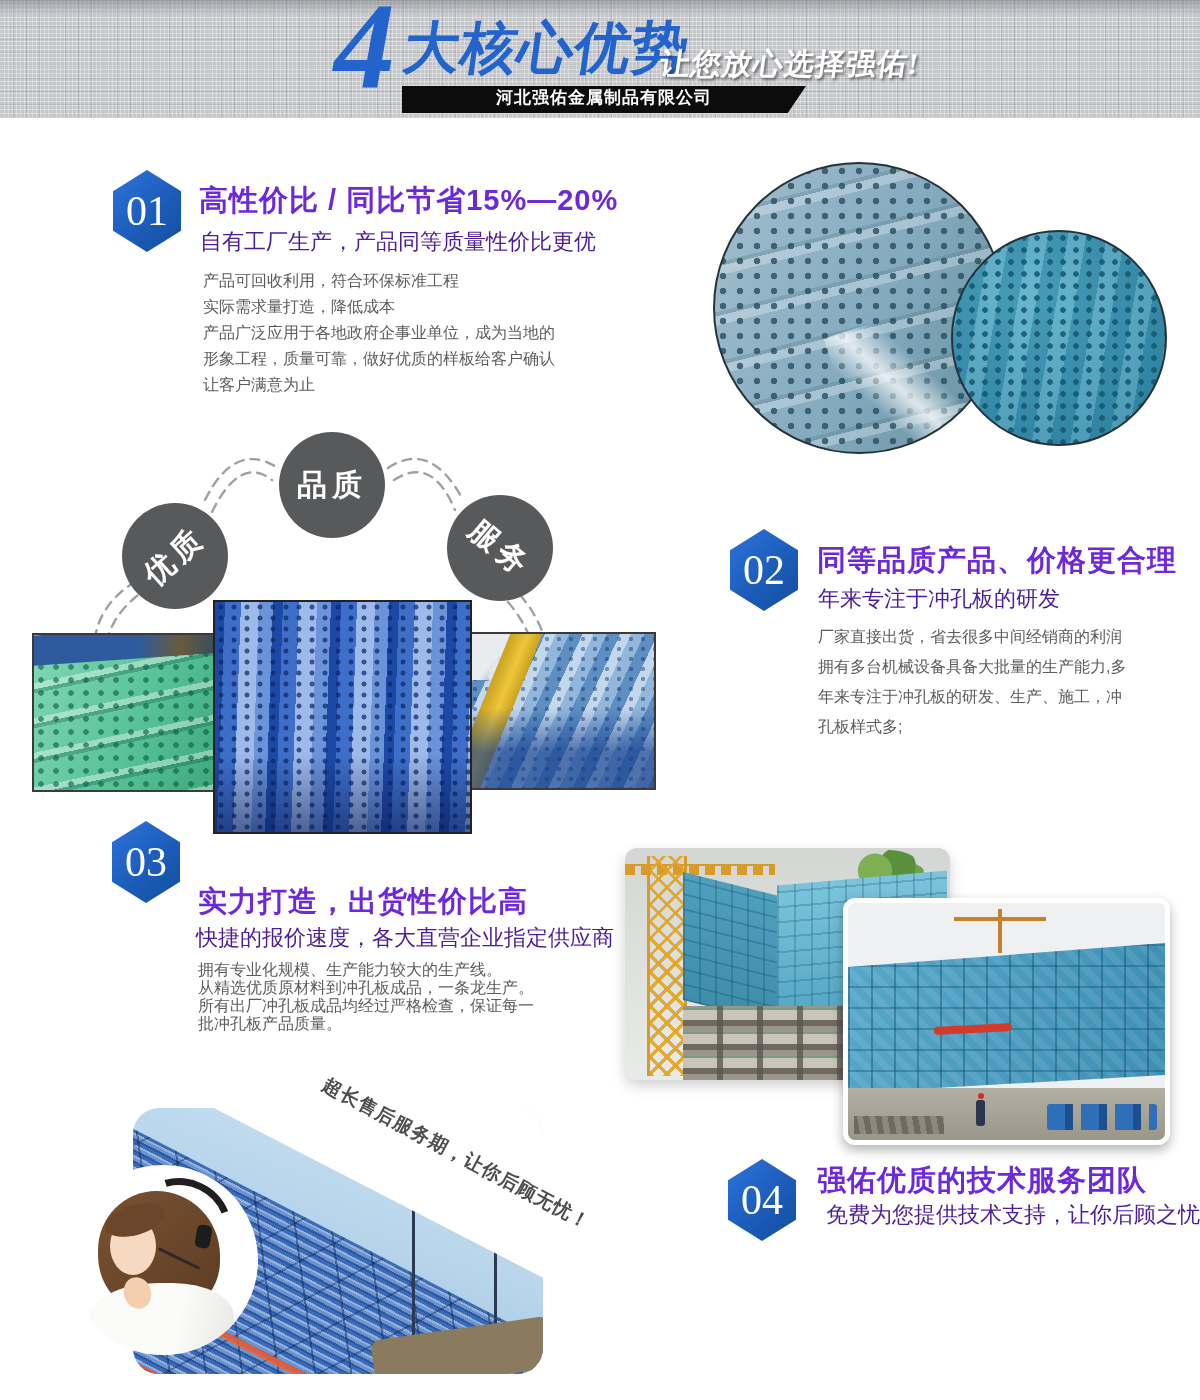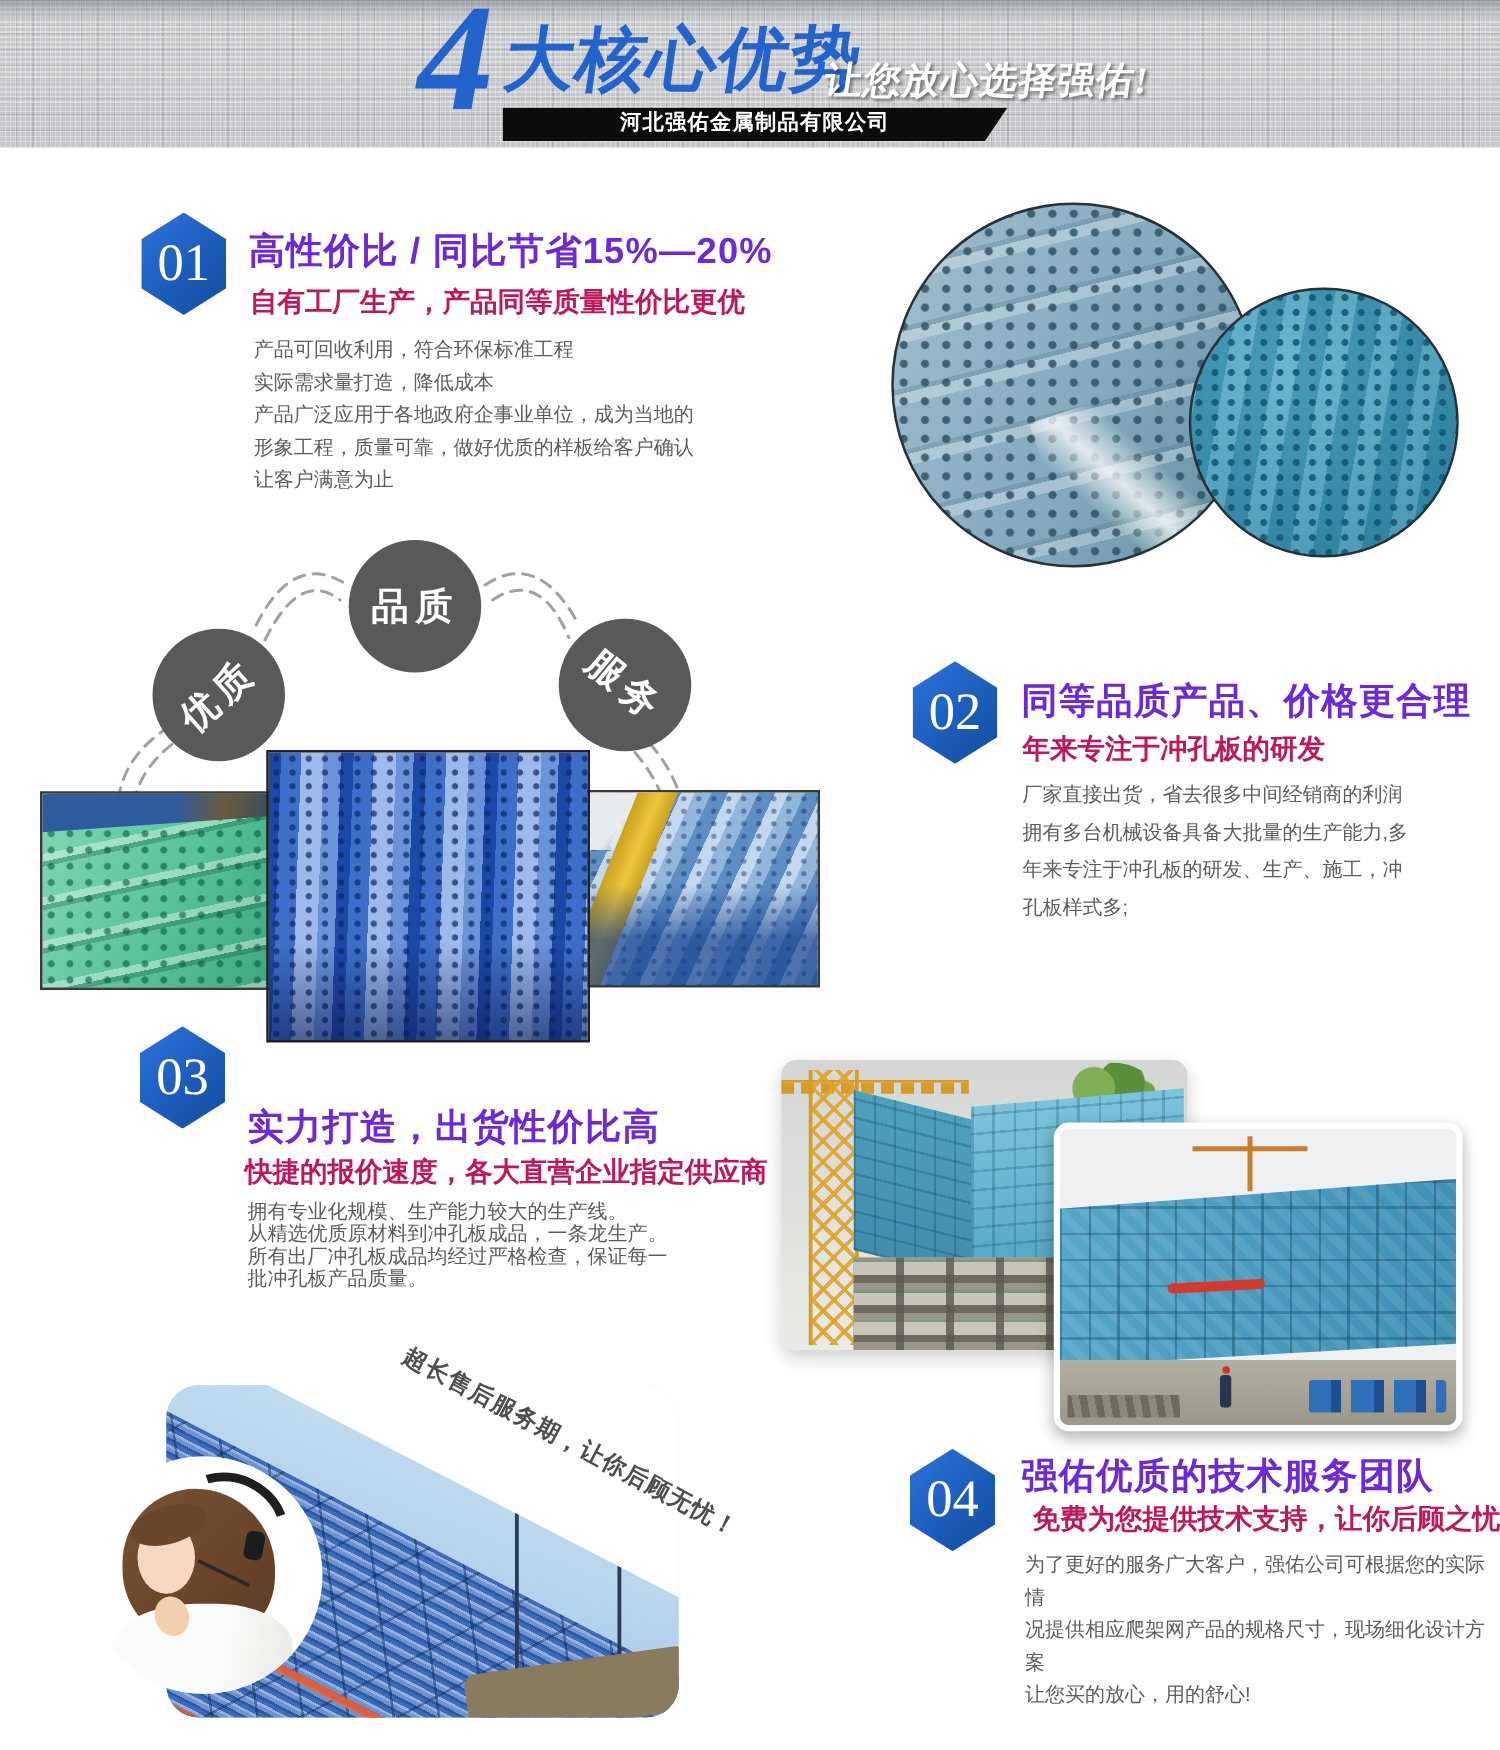--- a/index.html
+++ b/index.html
@@ -27,21 +27,21 @@
     clip-path:polygon(0 0,100% 0,95.5% 100%,0 100%);display:flex;justify-content:center;}
   .cbanner span{color:#ffffff;font-size:17px;font-weight:bold;letter-spacing:1px;}
 
   
   .hex{position:absolute;width:68px;height:82px;display:flex;align-items:center;justify-content:center;
     background:linear-gradient(135deg,#2d74dd 0%,#1c5cba 55%,#134f9e 100%);
     clip-path:polygon(50% 0%,100% 26%,100% 74%,50% 100%,0% 74%,0% 26%);}
   .hex span{color:#fff;font-family:"Liberation Serif","DejaVu Serif",serif;font-weight:normal;font-size:42px;}
   .adv-title{position:absolute;font-size:29px;font-weight:bold;color:#6d28d9;letter-spacing:1px;white-space:nowrap;}
   .adv-sub{position:absolute;font-family:"Liberation Serif","DejaVu Serif",serif;
-    font-size:22px;font-weight:bold;color:#be185d;white-space:nowrap;}
+    font-size:22px;font-weight:normal;color:#4c1d95;white-space:nowrap;}
   .adv-body{position:absolute;font-size:16px;color:#5c5c5c;white-space:pre-line;}
 
   
   .pcirc{position:absolute;border-radius:50%;overflow:hidden;border:2px solid #26323a;}
   .pcirc.big{left:713px;top:162px;width:288px;height:288px;
     background-image:
       radial-gradient(circle 3.4px at 8px 7px, rgba(40,78,96,.8) 2.9px, rgba(0,0,0,0) 3.6px),
       repeating-linear-gradient(-14deg, rgba(255,255,255,.28) 0 9px, rgba(62,100,120,.22) 9px 13px, rgba(255,255,255,0) 13px 48px),
       linear-gradient(115deg,#a2becd 0%,#84aabe 55%,#64909c 100%);
     background-size:17px 15px,auto,auto;}
@@ -301,17 +301,14 @@
     <div class="band"></div>
     <div class="cup"></div>
     <div class="mic"></div>
   </div>
 
   <div class="hex" style="left:728px;top:1159px;">
     <span>04</span>
   </div>
   <div class="adv-title" style="left:817px;top:1161px;">强佑优质的技术服务团队</div>
   <div class="adv-sub" style="left:826px;top:1200px;">免费为您提供技术支持，让你后顾之忧</div>
-  <div class="adv-body" style="left:820px;top:1240px;width:380px;line-height:26px;">为了更好的服务广大客户，强佑公司可根据您的实际情
-况提供相应爬架网产品的规格尺寸，现场细化设计方案
-让您买的放心，用的舒心!</div>
 
 </div>
 
 </body></html>

